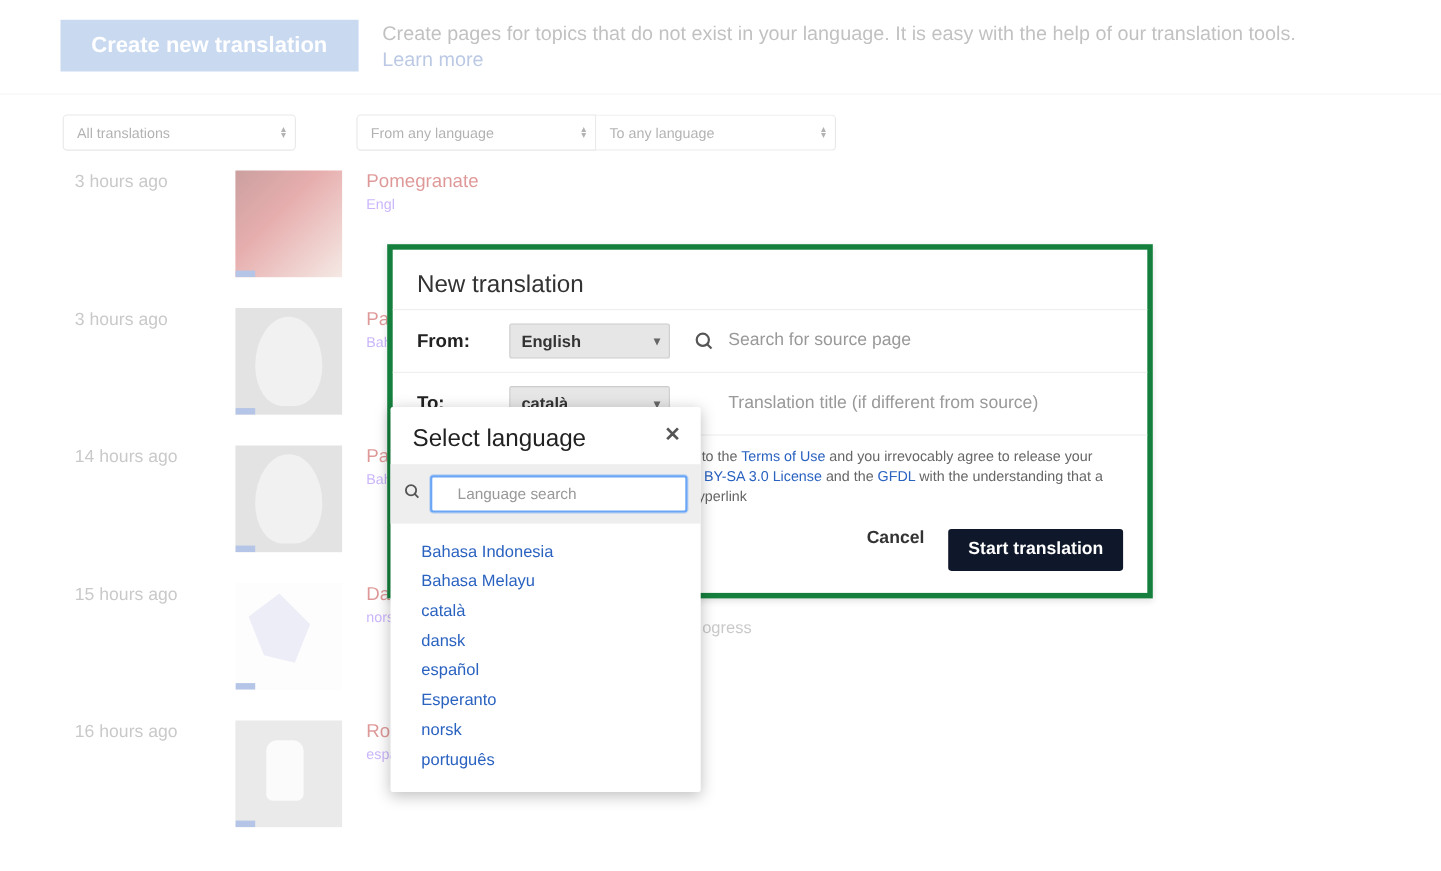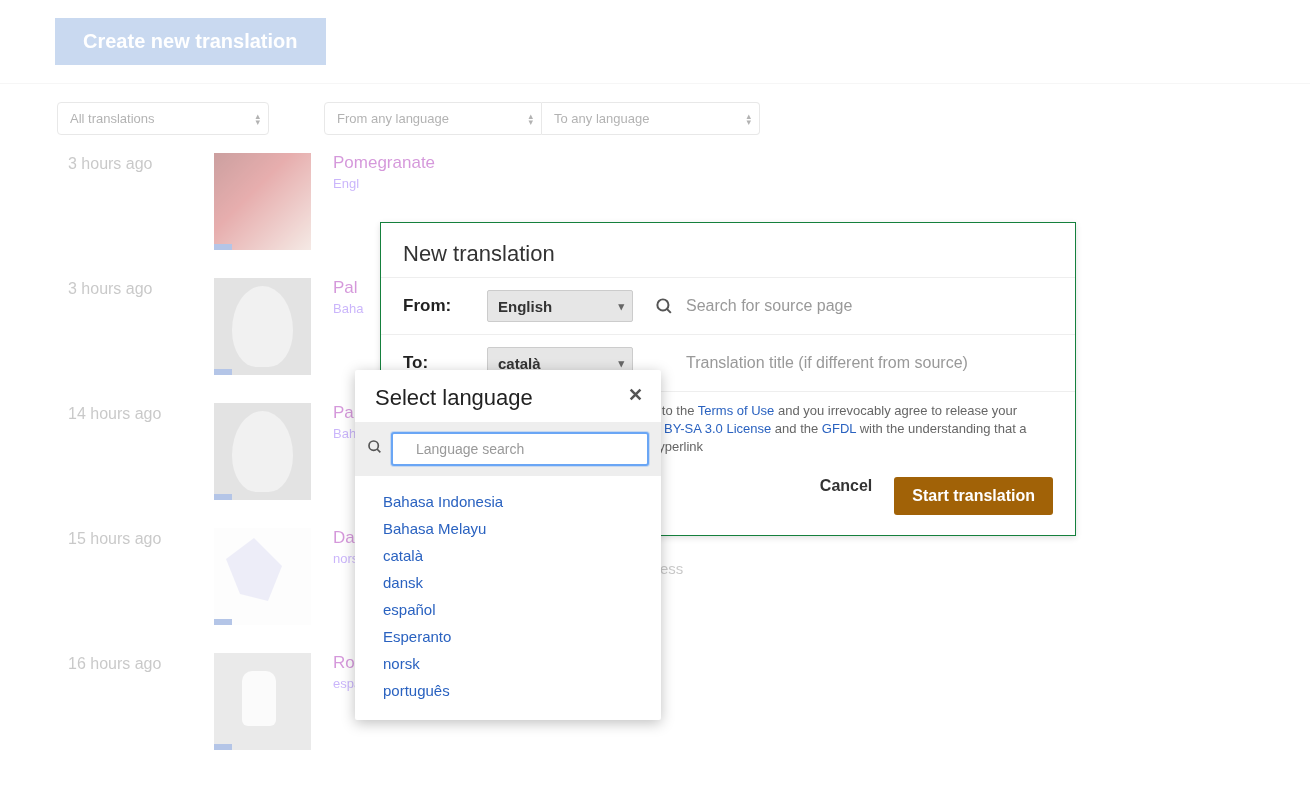--- a/index.html
+++ b/index.html
@@ -102,21 +102,21 @@
     bottom: 0;
     left: 0;
     width: 18px;
     height: 6px;
     background: #5a7ec9;
   }
   .item-text {
     padding-left: 22px;
   }
   .item-title {
-    color: #a21caf;
+    color: #b91c1c;
     font-size: 17px;
     margin-bottom: 3px;
   }
   .item-sub {
     color: #8b5cf6;
     font-size: 13px;
   }
 
   
   .thumb-pom { background: linear-gradient(135deg, #8d2c2c 0%, #c94b4b 40%, #e8cfc5 100%); }
@@ -151,25 +151,25 @@
   .backdrop {
     position: absolute;
     inset: 0;
     background: rgba(255,255,255,0.55);
     pointer-events: none;
   }
 
   
   .modal {
     position: absolute;
-    left: 380px;
+    left: 352px;
     top: 222px;
     width: 696px;
     background: #fff;
-    border: 1px solid #15803d;
+    border: 5px solid #15803d;
     box-shadow: 0 2px 6px rgba(0,0,0,0.12);
   }
   .modal-title {
     font-size: 22px;
     color: #333;
     padding: 18px 22px 10px;
   }
   .modal-row {
     display: flex;
     align-items: center;
@@ -235,36 +235,36 @@
   }
   .cancel-btn {
     background: none;
     border: none;
     font-size: 16px;
     font-weight: 600;
     color: #333;
     cursor: pointer;
   }
   .start-btn {
-    background: #a16207;
+    background: #0f172a;
     color: #fff;
     font-size: 16px;
     font-weight: 600;
     border: none;
     border-radius: 3px;
     padding: 10px 18px;
     cursor: pointer;
   }
 
   
   .popover {
     position: absolute;
     left: 355px;
     top: 370px;
-    width: 306px;
+    width: 282px;
     background: #fff;
     box-shadow: 0 3px 14px rgba(0,0,0,0.25);
     border-radius: 2px;
     z-index: 20;
   }
   .popover-head {
     display: flex;
     justify-content: space-between;
     align-items: flex-start;
     padding: 14px 16px 10px 20px;
@@ -310,20 +310,24 @@
     font-size: 15px;
     color: #2a62c0;
     cursor: pointer;
   }
 </style>
 </head>
 <body>
 
 <div class="header">
   <button class="create-btn">Create new translation</button>
+  <div class="header-text">
+    <span>Create pages for topics that do not exist in your language. It is easy with the help of our translation tools.</span>
+    <a href="#">Learn more</a>
+  </div>
 </div>
 
 <div class="filters">
   <div class="filter-group">
     <div class="select-box">
       <span>All translations</span>
       <span class="select-arrows">▴<br>▾</span>
     </div>
   </div>
   <div class="filter-group">

